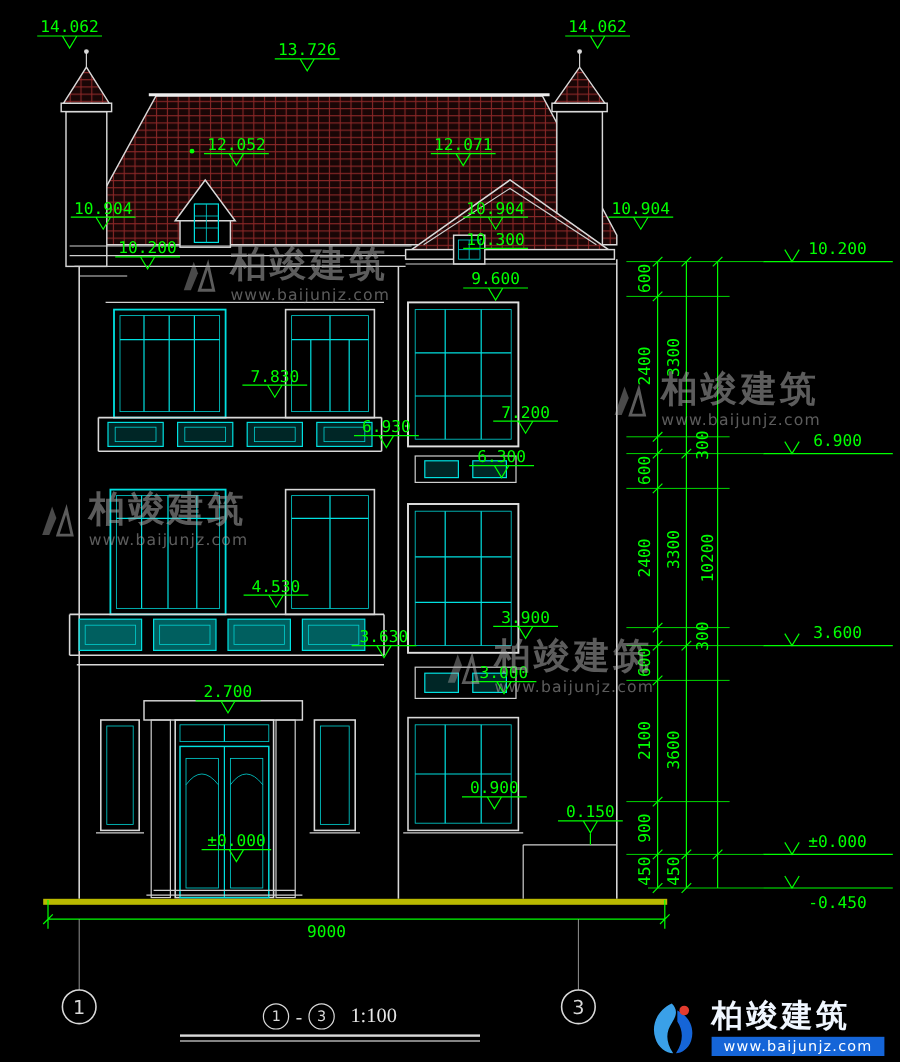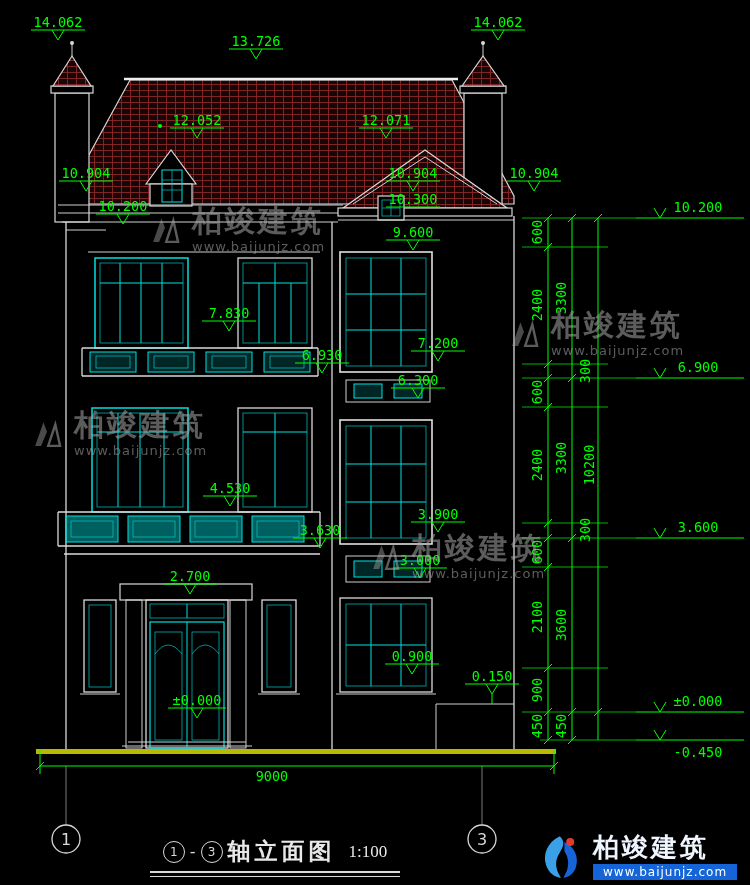--- a/index.html
+++ b/index.html
@@ -267,21 +267,20 @@
       <div class="name">柏竣建筑</div>
        <div class="url">www.baijunjz.com</div>
     </div>
 </div>
 
 <div class="title-block">
   <div class="title-row">
     <span class="circ">1</span>
     <span class="tdash">-</span>
     <span class="circ">3</span>
-    <span class="tname">轴立面图</span>
     <span class="tscale">1:100</span>
   </div>
   <div class="t-underline"></div>
 </div>
 
 <div class="logo">
   <svg viewBox="0 0 40 40">
     <path d="M19 2 C8 7 4 18 7 27 C9 34 15 38 20 38 C14 29 15 22 19 16 C23 10 23 6 19 2 Z" fill="#3aa0e8"></path>
     <path d="M23 7 C31 11 36 19 33 29 C31 35 26 38 22 38 C28 29 27 21 23 15 Z" fill="#1565d8"></path>
     <circle cx="28" cy="7" r="3.5" fill="#e23b2e"></circle>

